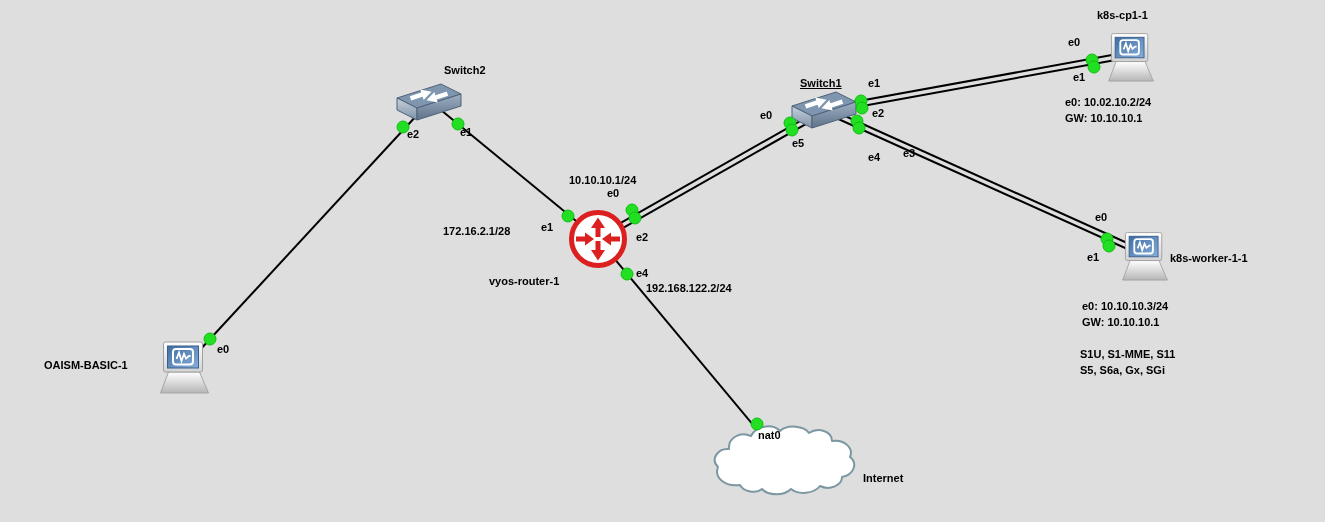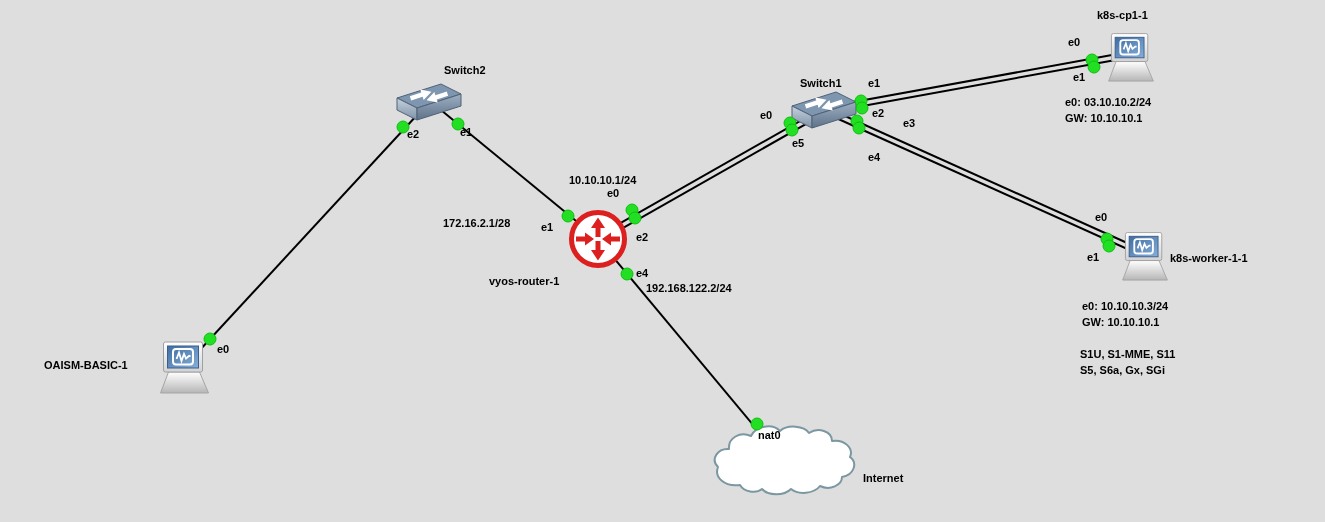--- a/index.html
+++ b/index.html
@@ -173,41 +173,41 @@
   </svg>
 
   
   <div class="lbl" style="left:404px;top:64px;margin-left:40px;">Switch2</div>
   <div class="lbl" style="left:407px;top:128px;">e2</div>
   <div class="lbl" style="left:460px;top:126px;">e1</div>
 
   <div class="lbl" style="left:44px;top:359px;">OAISM-BASIC-1</div>
   <div class="lbl" style="left:217px;top:343px;">e0</div>
 
-  <div class="lbl" style="left:443px;top:217px;text-align:right;">172.16.2.1/28</div>
+  <div class="lbl" style="left:443px;top:225px;text-align:right;">172.16.2.1/28</div>
   <div class="lbl" style="left:541px;top:221px;">e1</div>
   <div class="lbl" style="left:569px;top:174px;">10.10.10.1/24</div>
   <div class="lbl" style="left:607px;top:187px;">e0</div>
   <div class="lbl" style="left:636px;top:231px;">e2</div>
   <div class="lbl" style="left:489px;top:275px;">vyos-router-1</div>
   <div class="lbl" style="left:636px;top:267px;">e4</div>
   <div class="lbl" style="left:646px;top:282px;">192.168.122.2/24</div>
 
-  <div class="lbl" style="left:800px;top:77px;">Switch1</div>
+  <div class="lbl" style="left:800px;top:77px;text-decoration:underline;">Switch1</div>
   <div class="lbl" style="left:868px;top:77px;">e1</div>
   <div class="lbl" style="left:760px;top:109px;">e0</div>
   <div class="lbl" style="left:872px;top:107px;">e2</div>
   <div class="lbl" style="left:792px;top:137px;">e5</div>
-  <div class="lbl" style="left:903px;top:117px;">e3</div>
+  <div class="lbl" style="left:903px;top:147px;">e3</div>
   <div class="lbl" style="left:868px;top:151px;">e4</div>
 
   <div class="lbl" style="left:1097px;top:9px;text-align:center;">k8s-cp1-1</div>
   <div class="lbl" style="left:1068px;top:36px;">e0</div>
   <div class="lbl" style="left:1073px;top:71px;">e1</div>
-  <div class="lbl" style="left:1065px;top:96px;">e0: 03.10.10.2/24</div>
+  <div class="lbl" style="left:1065px;top:96px;">e0: 10.02.10.2/24</div>
   <div class="lbl" style="left:1065px;top:112px;">GW: 10.10.10.1</div>
 
   <div class="lbl" style="left:1095px;top:211px;">e0</div>
   <div class="lbl" style="left:1087px;top:251px;">e1</div>
   <div class="lbl" style="left:1170px;top:252px;">k8s-worker-1-1</div>
   <div class="lbl" style="left:1082px;top:300px;">e0: 10.10.10.3/24</div>
   <div class="lbl" style="left:1082px;top:316px;">GW: 10.10.10.1</div>
   <div class="lbl" style="left:1080px;top:348px;">S1U, S1-MME, S11</div>
   <div class="lbl" style="left:1080px;top:364px;">S5, S6a, Gx, SGi</div>
 

